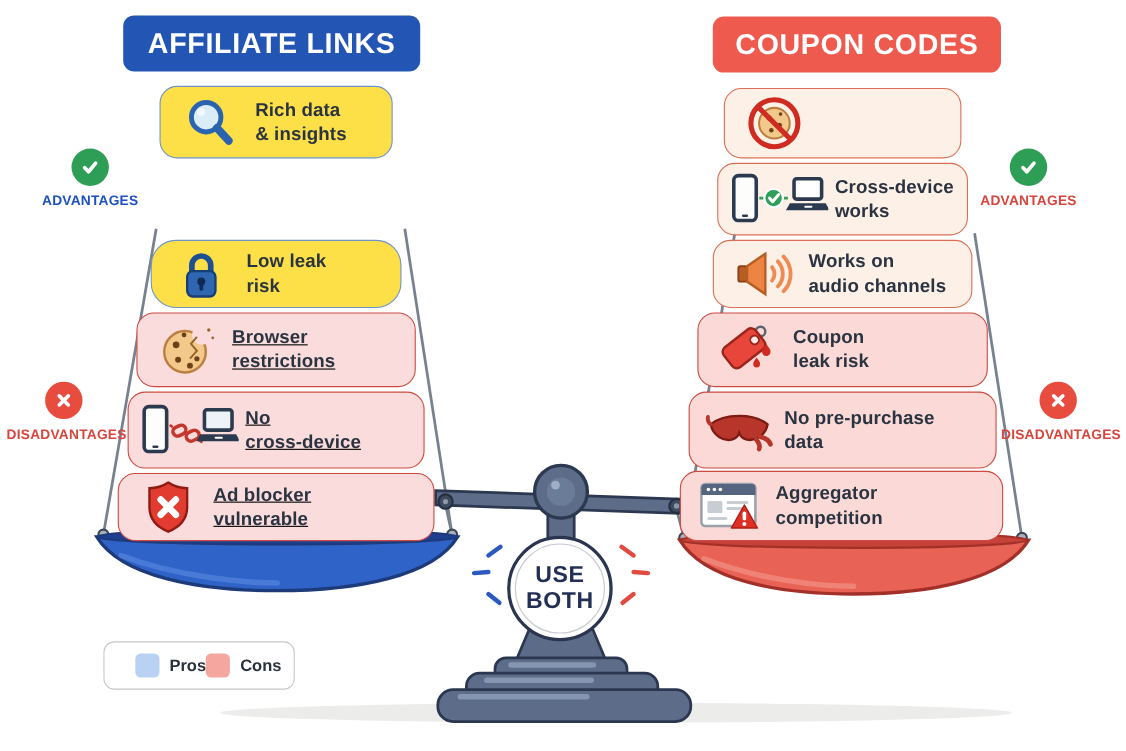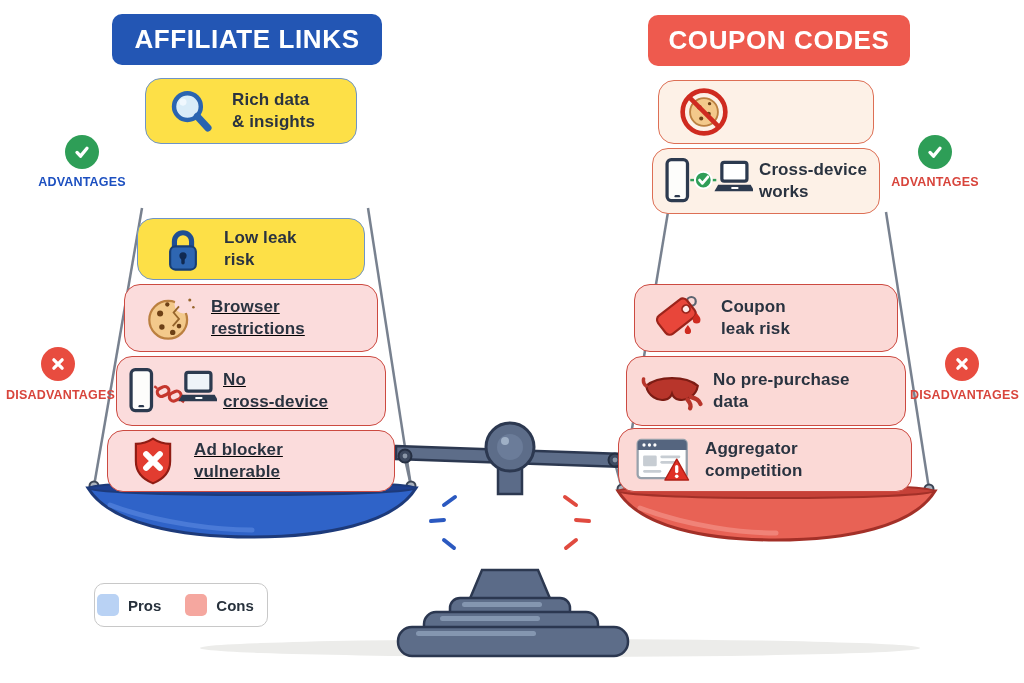--- a/index.html
+++ b/index.html
@@ -30,21 +30,21 @@
   #scale-svg{position:absolute;left:0;top:0;z-index:0;}
   .cardlayer{position:absolute;left:0;top:0;width:100%;height:100%;z-index:2;pointer-events:none;}
   .use-both{position:absolute;left:461px;top:487px;width:96px;height:96px;z-index:5;
             background:#fff;border:3.5px solid #2a3550;border-radius:50%;
             display:flex;align-items:center;justify-content:center;box-sizing:border-box;}
   .use-both::after{content:"";position:absolute;inset:4px;border:1.5px solid #c8ccd4;border-radius:50%;}
   .use-both .bt{font-size:21px;font-weight:800;color:#223055;line-height:1.12;text-align:center;
                 white-space:pre-line;letter-spacing:.5px;}
   .legend{position:absolute;left:94px;top:583px;width:174px;height:44px;background:#fff;
           border:1.6px solid #c8c8c8;border-radius:10px;display:flex;align-items:center;
-          padding:0 2px;box-sizing:border-box;z-index:3;}
+          padding:0 28px;box-sizing:border-box;z-index:3;}
   .swatch{width:22px;height:22px;border-radius:5px;flex-shrink:0;}
   .swatch.blue{background:#b9d2f4;}
   .swatch.pink{background:#f5a79f;}
   .legend .lab{font-size:15px;font-weight:600;color:#27313c;margin:0 0 0 9px;}
   .legend .gap{width:24px;}
 </style>
 </head>
 <body>
 
 <div id="stage">
@@ -163,21 +163,21 @@
           <circle cx="24" cy="23" r="15" fill="#d9ecf8" stroke="#2a64b0" stroke-width="5"></circle>
           <circle cx="19" cy="18" r="4" fill="#f2fafe" opacity=".9"></circle>
           <line x1="35" y1="34" x2="47" y2="47" stroke="#2a64b0" stroke-width="8" stroke-linecap="round"></line>
         </svg>
       </span>
       <span class="txt">Rich data
 &amp; insights</span>
     </div>
 
 
-    <div class="card ladv" style="left:137px;top:218px;width:228px;height:62px;">
+    <div class="card ladv" style="left:137px;top:218px;width:228px;height:62px;border-radius:23px;">
       <span class="ic">
         <svg width="48" height="50" viewBox="0 0 56 56">
           <path d="M18 26 v-7 a10 10 0 0 1 20 0 v7" fill="none" stroke="#1e4f94" stroke-width="6"></path>
           <rect x="13" y="25" width="30" height="27" rx="6" fill="#2e66b2" stroke="#173e75" stroke-width="2.5"></rect>
           <circle cx="28" cy="36" r="4.2" fill="#102a52"></circle>
             <rect x="26" y="38" width="4" height="8" rx="2" fill="#102a52"></rect>
         </svg>
       </span>
       <span class="txt">Low leak
 risk</span>
@@ -258,20 +258,35 @@
           <path d="M40 27 l3 3.5 6 -7" stroke="#fff" stroke-width="3" fill="none" stroke-linecap="round" stroke-linejoin="round"></path>
           <rect x="64" y="8" width="27" height="20" rx="2.5" fill="#fff" stroke="#2c3a4f" stroke-width="3.5"></rect>
           <path d="M60 32 h35 l4 7 h-43 Z" fill="#2c3a4f"></path>
           <rect x="74" y="34.5" width="8" height="2" rx="1" fill="#fff"></rect>
         </svg>
       </span>
       <span class="txt">Cross-device
 works</span>
     </div>
 
+    <div class="card radv" style="left:648px;top:218px;width:236px;height:62px;">
+      <span class="ic">
+        <svg width="56" height="50" viewBox="0 0 64 56">
+          <rect x="6" y="20" width="9" height="16" rx="2" fill="#b65e23" stroke="#8a4316" stroke-width="2"></rect>
+          <path d="M15 20 L34 7 V49 L15 36 Z" fill="#ee8443" stroke="#b65e23" stroke-width="2.5"></path>
+          <g fill="none" stroke="#ef8a52" stroke-width="4" stroke-linecap="round">
+            <path d="M41 21 a11 11 0 0 1 0 14"></path>
+            <path d="M47 15 a19 19 0 0 1 0 26"></path>
+            <path d="M53 10 a26 26 0 0 1 0 36"></path>
+          </g>
+        </svg>
+      </span>
+      <span class="txt">Works on
+audio channels</span>
+    </div>
 
     <div class="card rdis" style="left:634px;top:284px;width:264px;height:68px;">
       <span class="ic">
         <svg width="56" height="54" viewBox="0 0 64 60">
           <circle cx="45" cy="11" r="5" fill="none" stroke="#5b6470" stroke-width="2.5"></circle>
           <g transform="rotate(-38 28 27)">
             <rect x="6" y="15" width="42" height="26" rx="6" fill="#e8463a" stroke="#9c241b" stroke-width="2.5"></rect>
             <circle cx="41" cy="28" r="4.5" fill="#fde8e6" stroke="#9c241b" stroke-width="2"></circle>
           </g>
           <path d="M51 24 c2.4 3.8 4.4 5.2 4.4 8 a4.4 4.4 0 1 1 -8.8 0 c0 -2.8 2 -4.2 4.4 -8 Z" fill="#cf2b20"></path>
@@ -310,20 +325,24 @@
           <path d="M47 27 L60 50 H34 Z" fill="#e03026" stroke="#b01f16" stroke-width="1.5" stroke-linejoin="round"></path>
           <rect x="45.2" y="33.5" width="3.6" height="9" rx="1.8" fill="#fff"></rect>
           <circle cx="47" cy="46" r="2" fill="#fff"></circle>
         </svg>
       </span>
       <span class="txt">Aggregator
 competition</span>
     </div>
   </div>
 
+  <div class="use-both">
+    <span class="bt">USE
+BOTH</span>
+  </div>
 
   <div class="legend">
     <span class="swatch blue"></span>
     <span class="lab">Pros</span>
     <span class="gap"></span>
     <span class="swatch pink"></span>
     <span class="lab">Cons</span>
   </div>
 
 </div>

